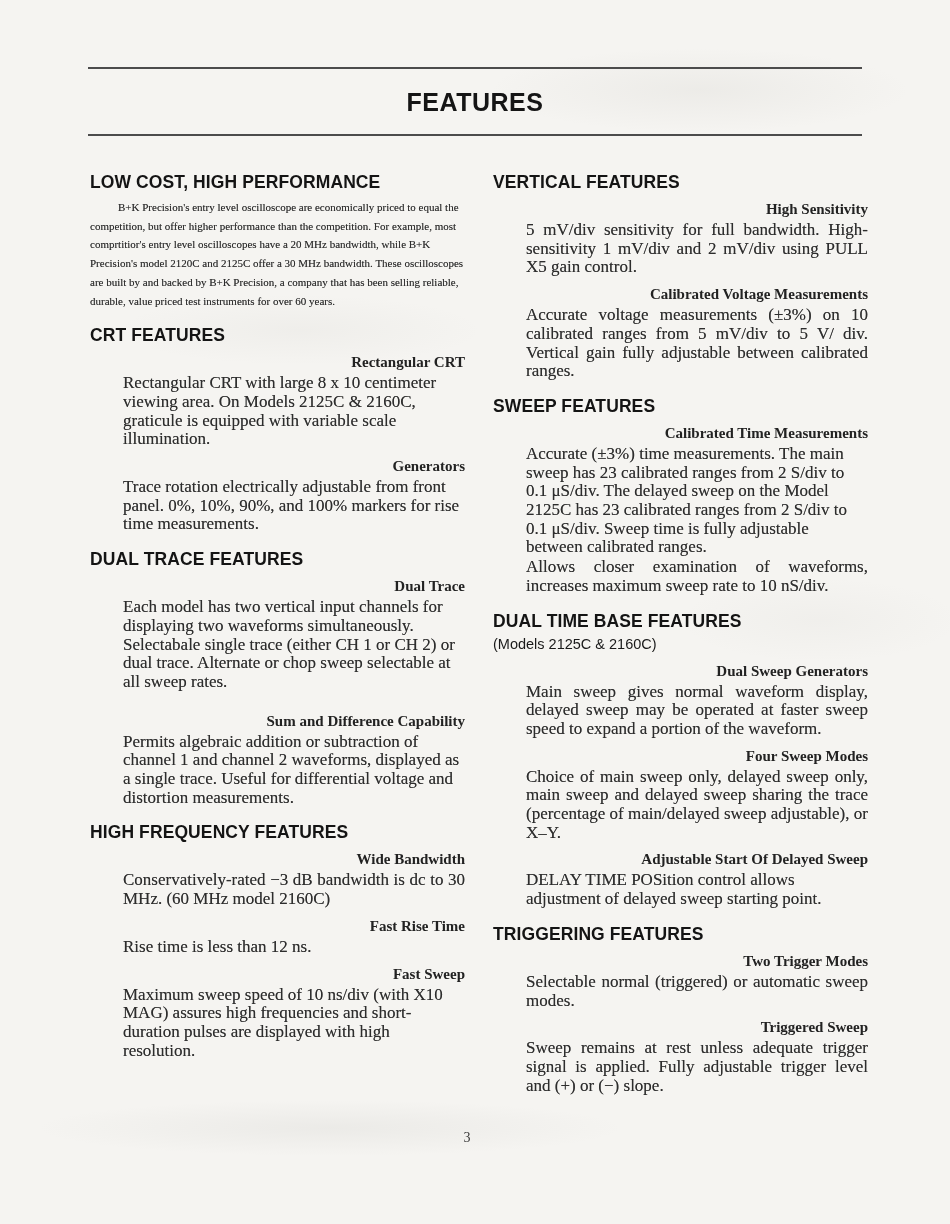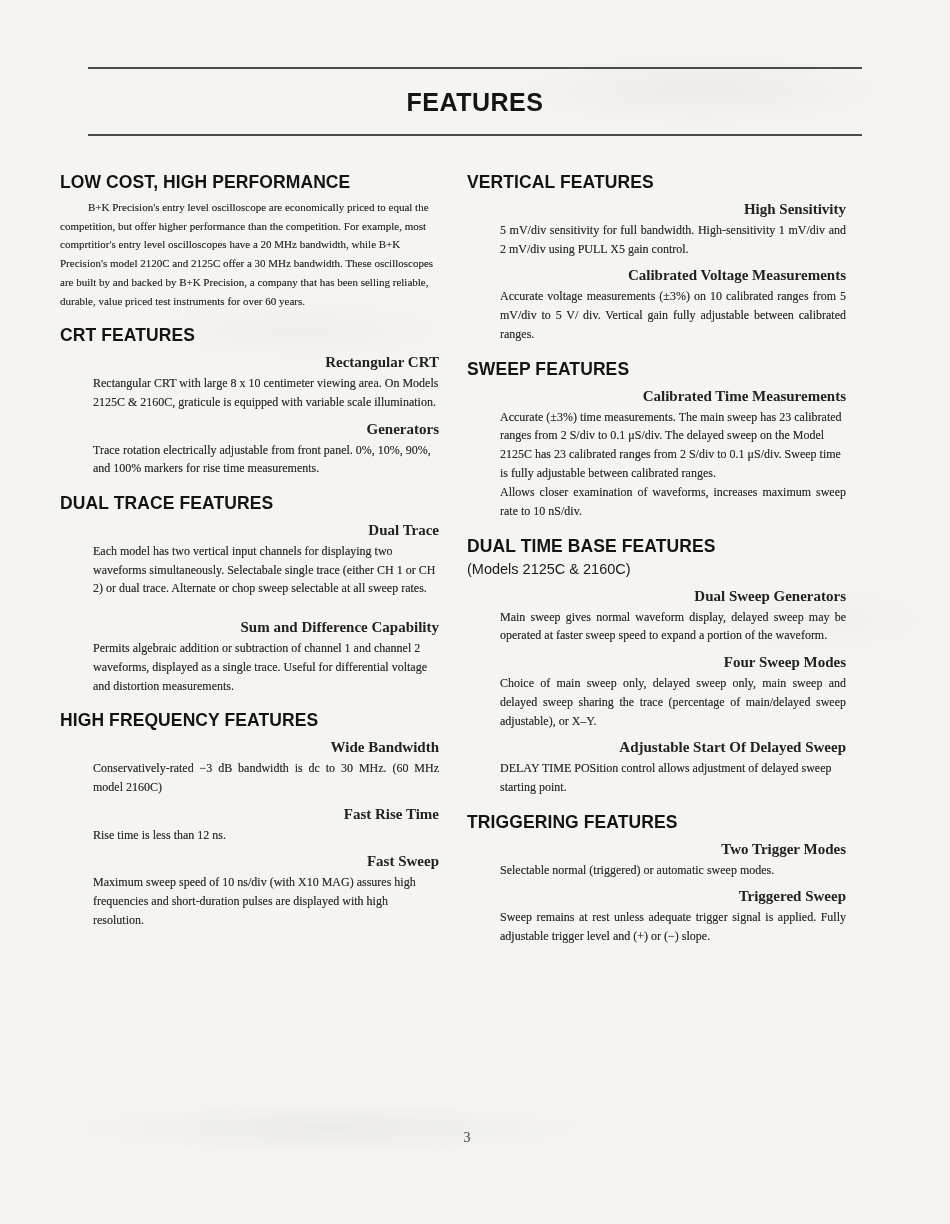--- a/index.html
+++ b/index.html
@@ -16,41 +16,41 @@
     position:relative;
     overflow:hidden;
   }
   .rule{height:2px;background:#4c4c4c;margin-left:88px;width:774px;}
   .rule-top{margin-top:67px;}
   .page-title{
     font-family:"Liberation Sans", sans-serif;
     font-weight:bold;font-size:25px;letter-spacing:0.5px;
     color:#151515;text-align:center;margin:19px 0 17px;
   }
-  .columns{display:flex;margin:36px 82px 0 60px;gap:28px;}
+  .columns{display:flex;margin:36px 82px 0 90px;gap:28px;}
   .col{width:379px;}
   .sec{margin-top:15px;}
   .sec:first-child{margin-top:0;}
   .sec-heading{
     font-family:"Liberation Sans", sans-serif;
     font-weight:bold;font-size:17.5px;line-height:20px;
     color:#141414;margin:0 0 6px;letter-spacing:0.1px;
   }
   .sec-subtitle{
     font-family:"Liberation Sans", sans-serif;
     font-weight:normal;font-size:14.5px;line-height:19px;
     color:#1a1a1a;margin:-2px 0 4px;
   }
   .feature-title{
     font-family:"Liberation Serif", serif;
     font-weight:bold;font-size:15px;line-height:18px;
     color:#222;margin:8px 0 3px;text-align:right;
   }
   .body{
-    font-size:12px;line-height:18.7px;
+    font-size:17px;line-height:18.7px;
     margin:0 0 1px 33px;color:#2d2d2d;
     text-shadow:0 0 0.4px rgba(45,45,45,0.55);
   }
   .just{text-align:justify;}
   .intro{
     font-size:11px;line-height:18.7px;margin:0;
     text-indent:28px;color:#2d2d2d;
     text-shadow:0 0 0.4px rgba(45,45,45,0.55);
   }
   .gap-lg{margin-top:20px;}

